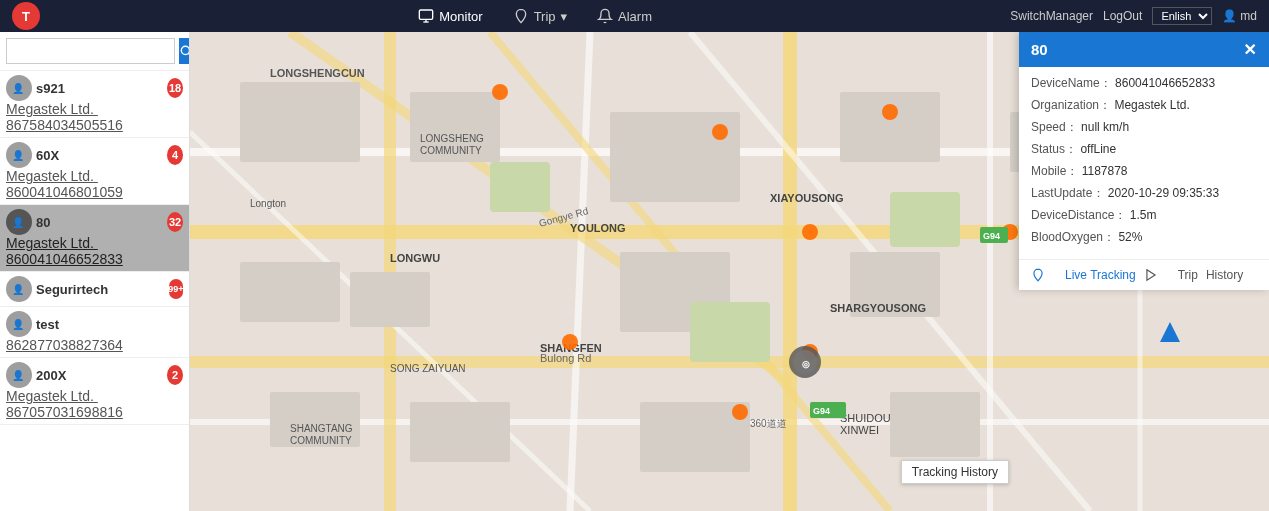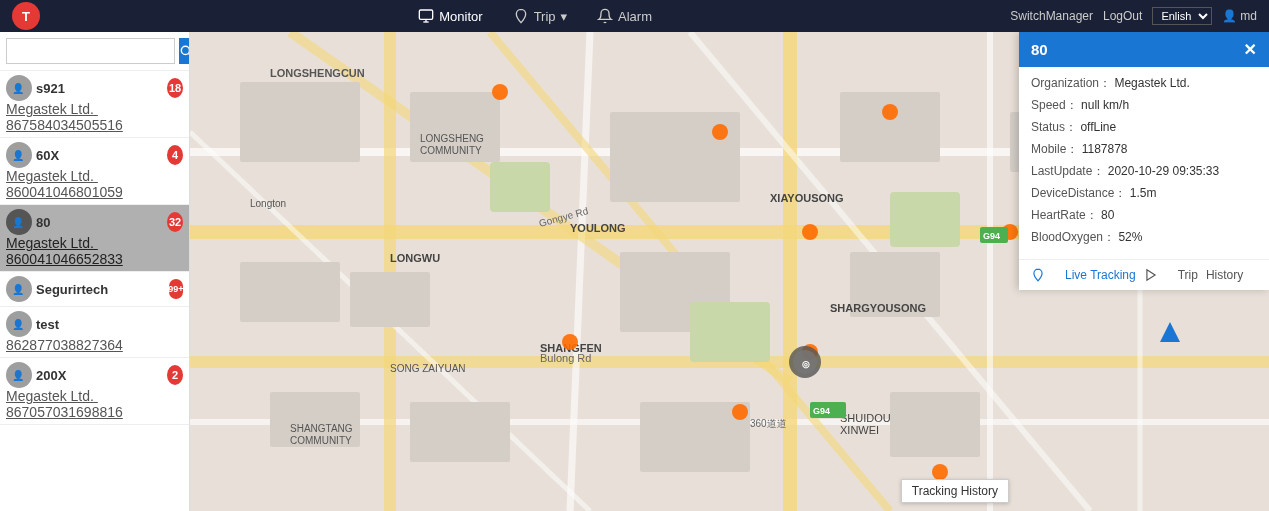--- a/index.html
+++ b/index.html
@@ -142,21 +142,21 @@
     }
     .info-action-btn.active { color: #1976d2; }
 
     
     .map-svg {
       position: absolute; top: 0; left: 0; width: 100%; height: 100%;
     }
 
     
     .tracking-history-label {
-      position: absolute; bottom: 8px; right: 260px;
+      position: absolute; bottom: 27px; right: 260px;
       background: white; border: 1px solid #ccc; padding: 4px 10px;
       font-size: 12px; color: #333; box-shadow: 0 1px 4px rgba(0,0,0,0.2);
     }
   </style>
 </head>
 <body>
 
 <nav class="top-nav">
   <div class="nav-logo">
     <span>T</span>
@@ -392,20 +392,24 @@
       </div>
     </div>
 
     <div class="info-panel">
       <div class="info-panel-header">
         <span>80</span>
         <span class="info-panel-close">✕</span>
       </div>
       <div class="info-panel-body">
         <div class="info-row">
+          <span class="info-label">DeviceName：</span>
+          <span>860041046652833</span>
+        </div>
+        <div class="info-row">
           <span class="info-label">Organization：</span>
           <span>Megastek Ltd.</span>
         </div>
         <div class="info-row">
           <span class="info-label">Speed：</span>
           <span>null km/h</span>
         </div>
         <div class="info-row">
           <span class="info-label">Status：</span>
           <span>offLine</span>
@@ -414,24 +418,20 @@
           <span class="info-label">Mobile：</span>
           <span>1187878</span>
         </div>
         <div class="info-row">
           <span class="info-label">LastUpdate：</span>
           <span>2020-10-29 09:35:33</span>
         </div>
         <div class="info-row">
           <span class="info-label">DeviceDistance：</span>
           <span>1.5m</span>
-        </div>
-        <div class="info-row">
-          <span class="info-label">HeartRate：</span>
-          <span>80</span>
         </div>
         <div class="info-row">
           <span class="info-label">BloodOxygen：</span>
           <span>52%</span>
         </div>
       </div>
       <div class="info-actions">
         <div class="info-action-btn active">
           <svg width="14" height="14" viewBox="0 0 24 24" fill="none" stroke="#1976d2" stroke-width="2">
             <path d="M12 2C8.13 2 5 5.13 5 9c0 5.25 7 13 7 13s7-7.75 7-13c0-3.87-3.13-7-7-7z"></path>

